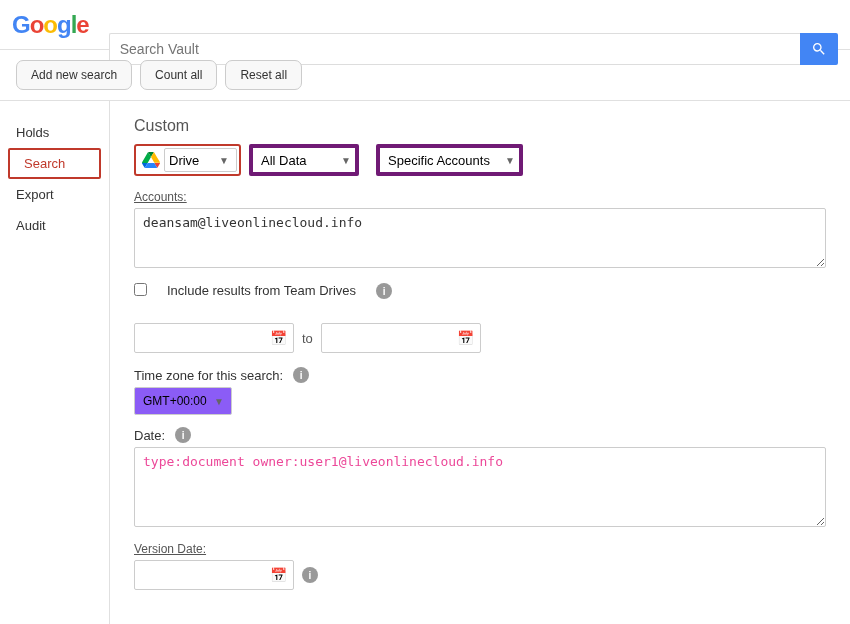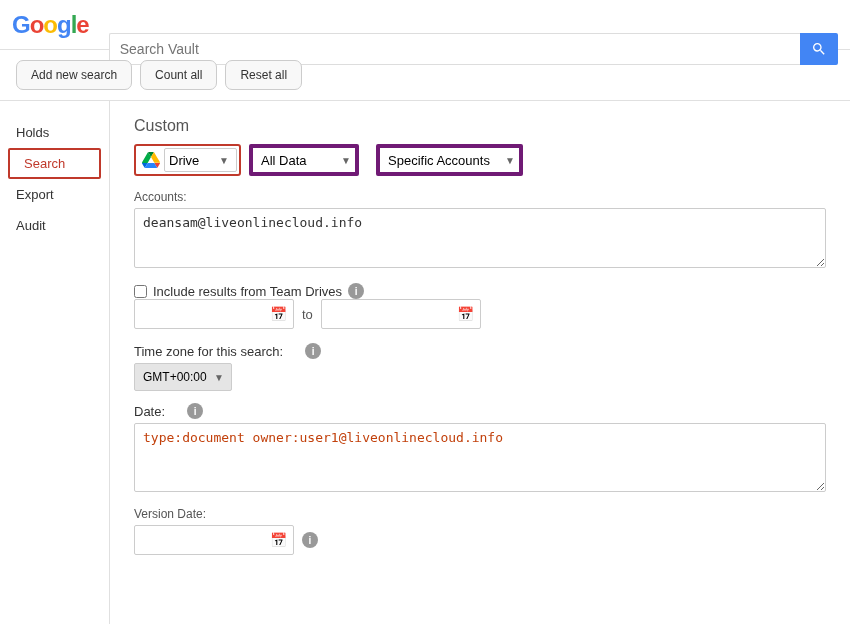--- a/index.html
+++ b/index.html
@@ -178,37 +178,38 @@
       border-radius: 2px;
       outline: none;
     }
 
     
     .field-label {
       font-size: 12px;
       color: #555;
       margin-bottom: 4px;
       display: block;
+      text-decoration: underline;
     }
     .field-label-row {
       display: flex;
       align-items: center;
-      gap: 22px;
+      gap: 10px;
       margin-bottom: 4px;
     }
     .textarea-input {
       width: 100%;
-      height: 69px;
+      height: 80px;
       padding: 6px 8px;
       border: 1px solid #ccc;
       font-size: 13px;
       border-radius: 2px;
       resize: vertical;
       outline: none;
-      color: #c2410c;
+      color: #ec4899;
     }
     .date-row {
       display: flex;
       align-items: center;
       gap: 8px;
       margin-bottom: 14px;
     }
     .date-input-wrapper {
       position: relative;
       display: inline-flex;
@@ -230,43 +231,43 @@
       font-size: 14px;
       pointer-events: none;
     }
     .to-label {
       font-size: 13px;
       color: #555;
     }
 
     .checkbox-row {
       display: flex;
-      align-items: center;
-      gap: 6px;
-      margin-bottom: 0;
+      align-items: flex-start;
+      gap: 20px;
+      margin-bottom: 24px;
     }
     .info-icon {
       display: inline-flex;
       align-items: center;
       justify-content: center;
       width: 16px;
       height: 16px;
       background: #999;
       color: #fff;
       border-radius: 50%;
       font-size: 10px;
       font-weight: bold;
       cursor: pointer;
     }
 
     .timezone-select {
       height: 28px;
       padding: 0 24px 0 8px;
       border: 1px solid #ccc;
-      background: #e5e5e5;
+      background: #8b5cf6;
       font-size: 12px;
       cursor: pointer;
       appearance: none;
       -webkit-appearance: none;
       border-radius: 2px;
       outline: none;
     }
 
     .version-date-row {
       display: flex;

